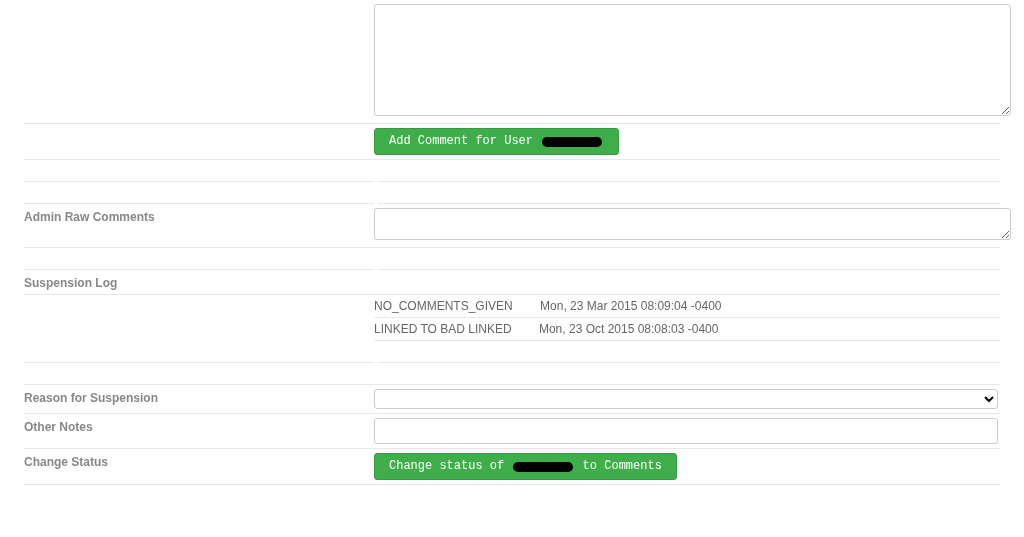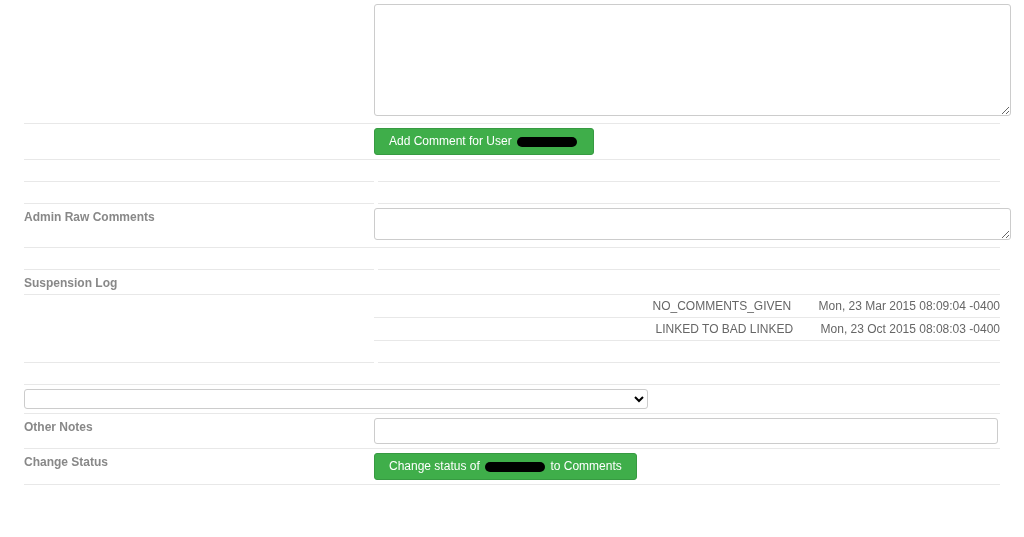--- a/index.html
+++ b/index.html
@@ -50,21 +50,21 @@
     background: #3fae4a;
     color: #fff;
     border: 1px solid #379a42;
     border-radius: 3px;
     padding: 4px 14px;
     font-size: 12px;
     cursor: pointer;
     text-align: center;
     line-height: 1.4;
   }
-  .btn-green span { vertical-align: middle; }
+  .btn-green span { vertical-align: middle; font-family: Liberation Mono, monospace; }
   .redacted {
     display: inline-block;
     width: 60px;
     height: 10px;
     background: #000;
     border-radius: 5px;
     vertical-align: middle;
     margin: 0 2px;
   }
   .log-line {
@@ -147,41 +147,42 @@
 
   <div class="split-spacer">
       <div class="left"></div>
       <div class="right"></div>
     </div>
 
   <div class="row">
     <div class="label-col">Suspension Log</div>
     <div class="value-col"></div>
   </div>
-  <div class="row no-border" style="padding:0;text-align:right;">
+  <div class="row no-border" style="padding:0;">
     <div class="label-col"></div>
     <div class="value-col">
       <div class="log-line">
         <span class="log-reason">NO_COMMENTS_GIVEN</span>
         <span class="log-time">Mon, 23 Mar 2015 08:09:04 -0400</span>
       </div>
       <div class="log-line">
         <span class="log-reason">LINKED TO BAD LINKED</span>
         <span class="log-time">Mon, 23 Oct 2015 08:08:03 -0400</span>
       </div>
     </div>
   </div>
 
   <div class="split-spacer">
       <div class="left"></div>
       <div class="right"></div>
     </div>
   <div class="spacer-row"></div>
 
   <div class="row">
+    <div class="label-col">Reason for Suspension</div>
     <div class="value-col">
       <select>
         <option></option>
       </select>
     </div>
   </div>
 
   <div class="row">
     <div class="label-col">Other Notes</div>
     <div class="value-col">

